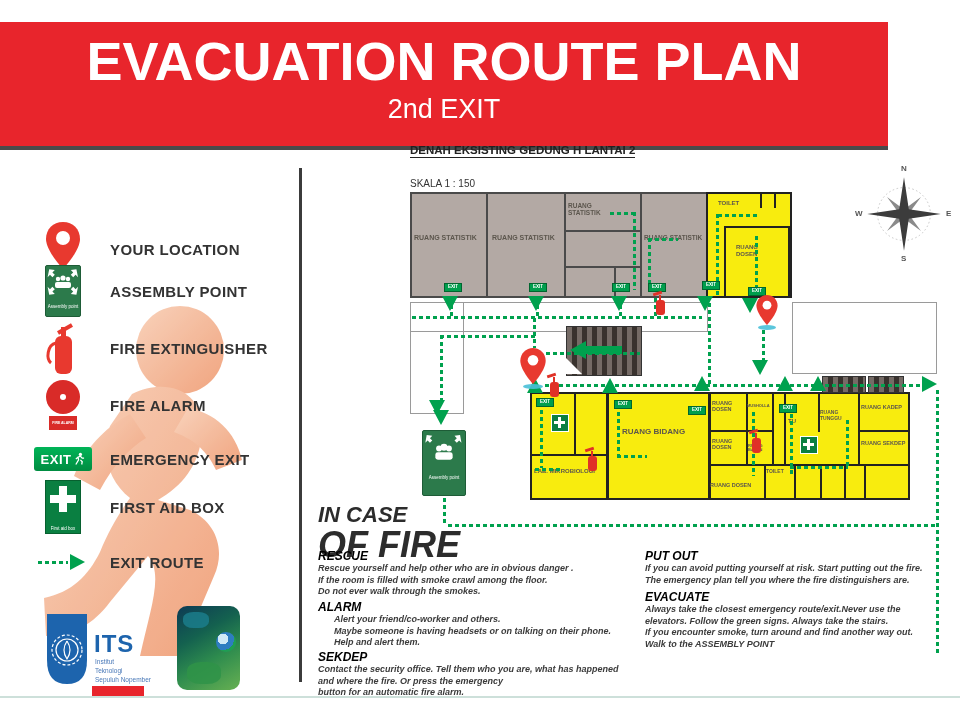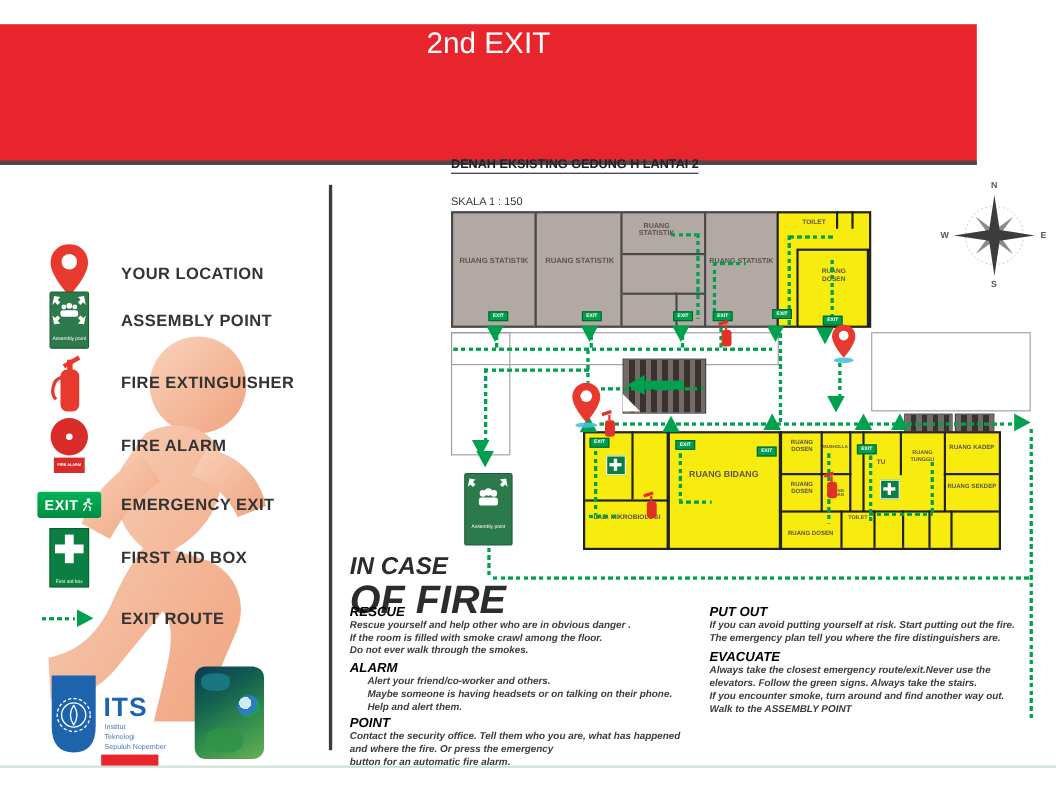--- a/index.html
+++ b/index.html
@@ -24,21 +24,21 @@
   .rv{position:absolute;width:3px;background:repeating-linear-gradient(180deg,#00a14e 0 4px,transparent 4px 7px);z-index:5;}
   .arr{position:absolute;width:0;height:0;z-index:6;}
   .a-down{border-left:8px solid transparent;border-right:8px solid transparent;border-top:15px solid #00a14e;}
   .a-up{border-left:8px solid transparent;border-right:8px solid transparent;border-bottom:15px solid #00a14e;}
   .a-right{border-top:8px solid transparent;border-bottom:8px solid transparent;border-left:15px solid #00a14e;}
   .a-left{border-top:9px solid transparent;border-bottom:9px solid transparent;border-right:16px solid #00a14e;}
   
   .groom{position:absolute;background:#b3a9a4;border:2px solid #4a4a4a;box-sizing:border-box;z-index:2;}
   .yroom{position:absolute;background:#f8ec0e;border:2px solid #222;box-sizing:border-box;z-index:2;}
   .wall{position:absolute;background:#222;z-index:3;}
-  .room-label{position:absolute;color:#5c564d;font-weight:bold;text-align:center;line-height:1.12;z-index:4;}
+  .room-label{position:absolute;color:#5c564d;font-weight:bold;text-align:left;line-height:1.12;z-index:4;}
   .exit-badge{position:absolute;background:#009e4d;color:#fff;font-size:4.5px;font-weight:bold;
               padding:1px 3px;line-height:1;border:1px solid #00662f;z-index:7;}
   .stairs{position:absolute;background:repeating-linear-gradient(90deg,#756b66 0 5px,#39322e 5px 10px);
           border:1px solid #333;z-index:4;}
   .pinbase{position:absolute;background:#49c0d8;border-radius:50%;opacity:.9;z-index:7;}
   .fext{position:absolute;width:9px;height:15px;background:#e03127;border-radius:3px;z-index:8;}
   .fext::before{content:"";position:absolute;top:-5px;left:3px;width:2px;height:5px;background:#e03127;}
   .fext::after{content:"";position:absolute;top:-8px;left:-3px;width:9px;height:3px;background:#e03127;transform:rotate(-18deg);}
   .faid{position:absolute;width:16px;height:16px;background:#0a7f41;border:1px solid #fff;z-index:8;}
   .faid::before{content:"";position:absolute;left:6px;top:2px;width:3px;height:11px;background:#fff;}
@@ -51,20 +51,21 @@
   #incase1{position:absolute;left:318px;top:502px;font-size:22px;font-weight:bold;font-style:italic;color:#2c2c2c;}
   #incase2{position:absolute;left:318px;top:524px;font-size:36px;font-weight:bold;font-style:italic;color:#2c2c2c;}
   .compass-letter{position:absolute;font-size:8px;color:#555;font-weight:bold;z-index:3;}
 </style>
 </head>
 <body>
 
 <div id="page">
 
   <div id="banner">
+    <h1>EVACUATION ROUTE PLAN</h1>
     <h2>2nd EXIT</h2>
   </div>
 
   <svg class="abs" style="left:28px;top:298px;z-index:1;opacity:.85;" width="256" height="360" viewBox="0 0 256 360">
     <defs>
       <linearGradient id="peach" x1="0" y1="0" x2="1" y2="1">
         <stop offset="0" stop-color="#f8cbb0"></stop>
           <stop offset="1" stop-color="#ee9468"></stop>
       </linearGradient>
     </defs>
@@ -375,21 +376,21 @@
   <div class="sec-title" style="left:318px;top:549px;">RESCUE</div>
   <div class="sec-body" style="left:318px;top:563px;width:330px;">Rescue yourself and help other who are in obvious danger .
 If the room is filled with smoke crawl among the floor.
 Do not ever walk through the smokes.</div>
 
   <div class="sec-title" style="left:318px;top:600px;">ALARM</div>
   <div class="sec-body" style="left:334px;top:614px;width:330px;">Alert your friend/co-worker and others.
 Maybe someone is having headsets or on talking on their phone.
 Help and alert them.</div>
 
-  <div class="sec-title" style="left:318px;top:650px;">POINT</div>
+  <div class="sec-title" style="left:318px;top:650px;">SEKDEP</div>
   <div class="sec-body" style="left:318px;top:664px;width:330px;">Contact the security office. Tell them who you are, what has happened
 and where the fire. Or press the emergency
 button for an automatic fire alarm.</div>
 
   <div class="sec-title" style="left:645px;top:549px;">PUT OUT</div>
   <div class="sec-body" style="left:645px;top:563px;width:310px;">If you can avoid putting yourself at risk. Start putting out the fire.
 The emergency plan tell you where the fire distinguishers are.</div>
 
   <div class="sec-title" style="left:645px;top:590px;">EVACUATE</div>
   <div class="sec-body" style="left:645px;top:604px;width:310px;">Always take the closest emergency route/exit.Never use the

